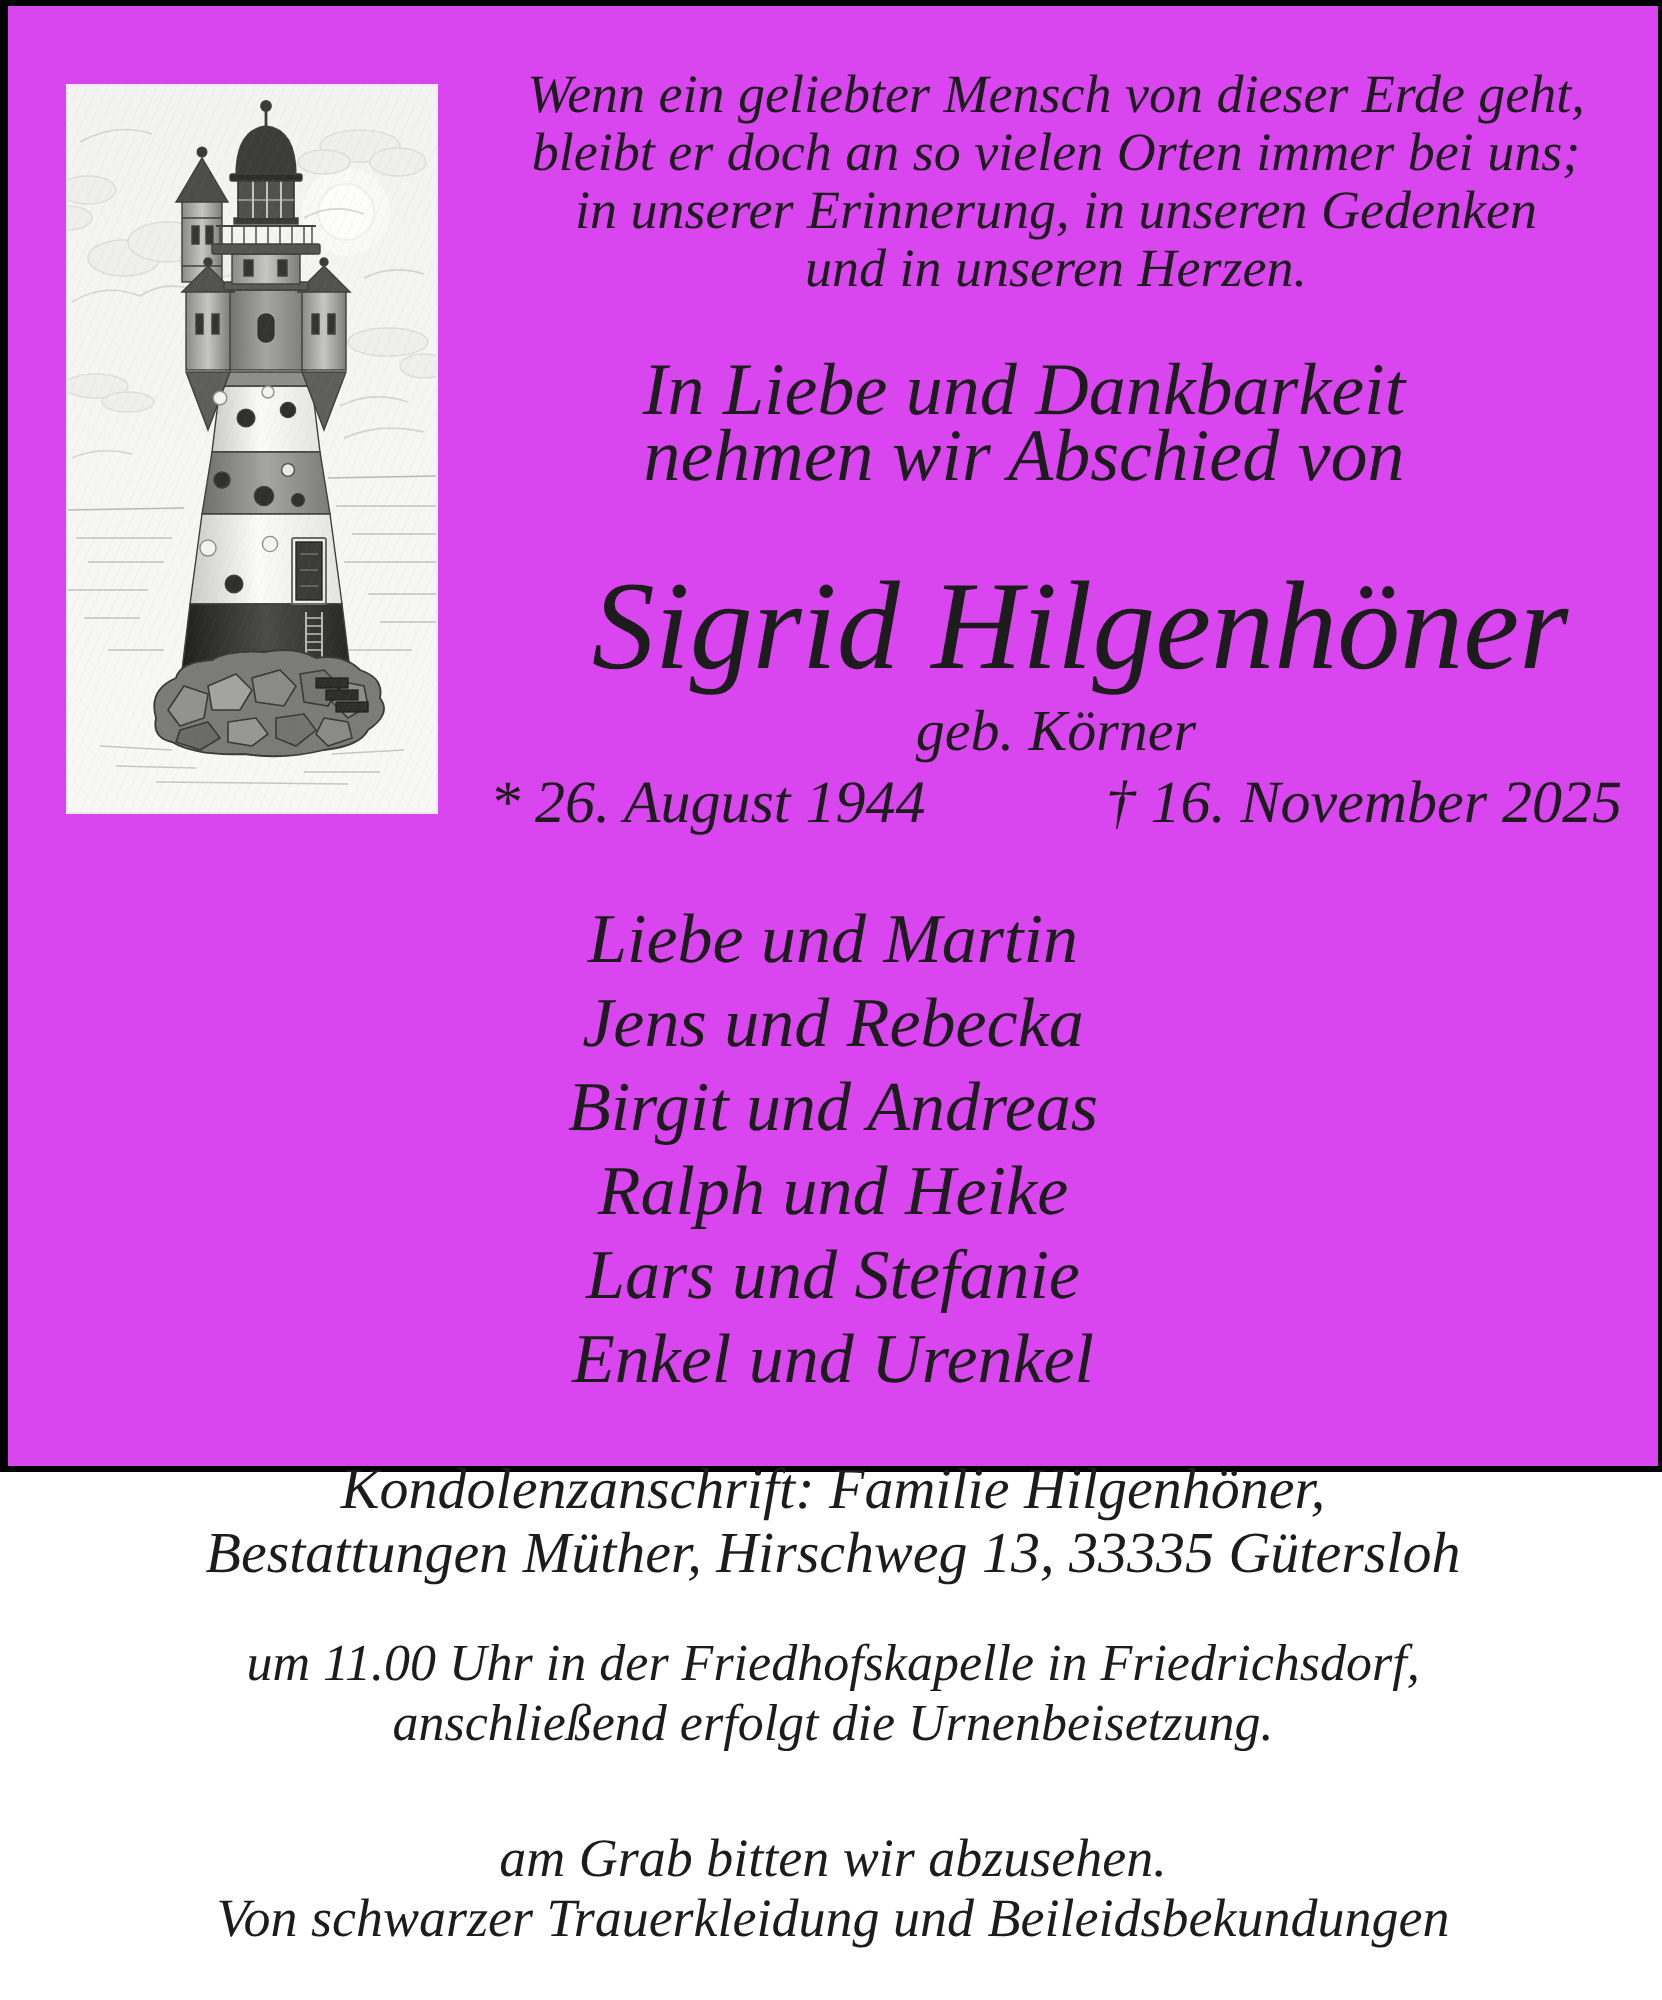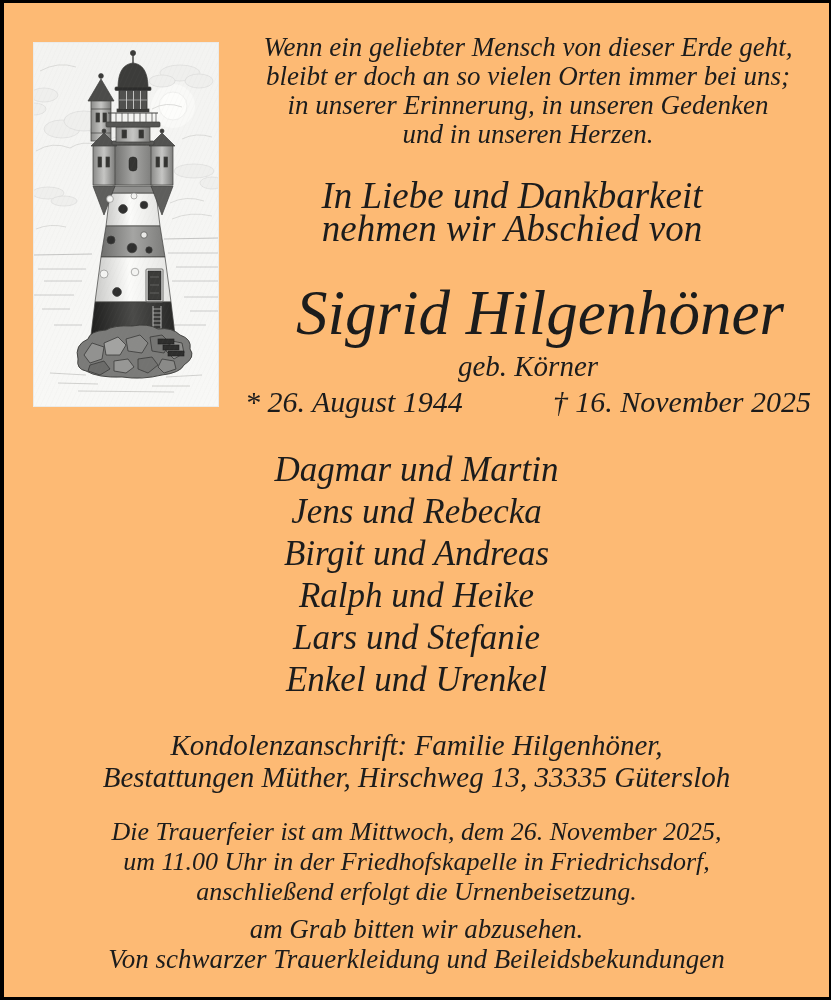--- a/index.html
+++ b/index.html
@@ -3,23 +3,23 @@
 <meta charset="utf-8">
 <style>
   html, body {
     margin: 0; padding: 0;
     width: 831px; height: 1000px;
     background: #ffffff;
     overflow: hidden;
   }
   .sheet {
     position: relative;
-    width: 831px; height: 1000px;
+    width: 831px; height: 736px;
     box-sizing: border-box;
-    background: #fdba74;
+    background: #d946ef;
     border-style: solid;
     border-color: #000000;
     border-width: 3px 2px 3px 4px;
     font-family: "Liberation Serif", "DejaVu Serif", serif;
     font-style: italic;
     color: #1c1c1c;
   }
   .artwork {
     position: absolute;
     left: 29px; top: 39px;
@@ -294,35 +294,34 @@
   <h1 class="block name">Sigrid Hilgenhöner</h1>
 
   <div class="block maiden">geb. Körner</div>
 
   <div class="block dates">
     <span>* 26. August 1944</span>
     <span>† 16. November 2025</span>
   </div>
 
   <div class="block mourners">
-    <div>Dagmar und Martin</div>
+    <div>Liebe und Martin</div>
     <div>Jens und Rebecka</div>
     <div>Birgit und Andreas</div>
     <div>Ralph und Heike</div>
     <div>Lars und Stefanie</div>
     <div>Enkel und Urenkel</div>
   </div>
 
   <div class="block condolence">
     <div>Kondolenzanschrift: Familie Hilgenhöner,</div>
     <div>Bestattungen Müther, Hirschweg 13, 33335 Gütersloh</div>
   </div>
 
   <div class="block funeral">
-    <div>Die Trauerfeier ist am Mittwoch, dem 26. November 2025,</div>
     <div>um 11.00 Uhr in der Friedhofskapelle in Friedrichsdorf,</div>
     <div>anschließend erfolgt die Urnenbeisetzung.</div>
   </div>
 
   <div class="block request">
     <div>am Grab bitten wir abzusehen.</div>
     <div>Von schwarzer Trauerkleidung und Beileidsbekundungen</div>
   </div>
 
 </div>

